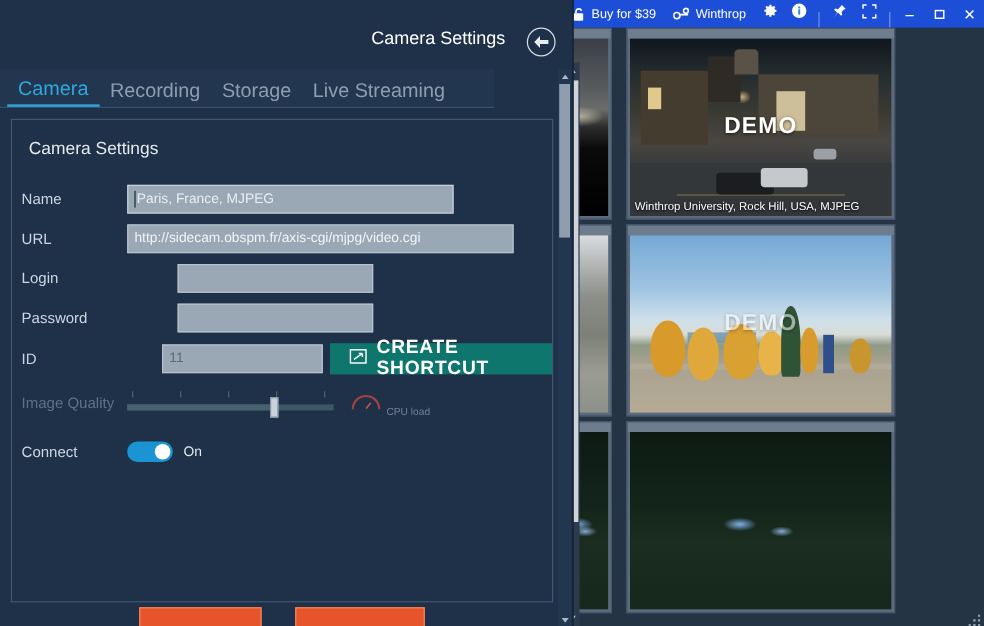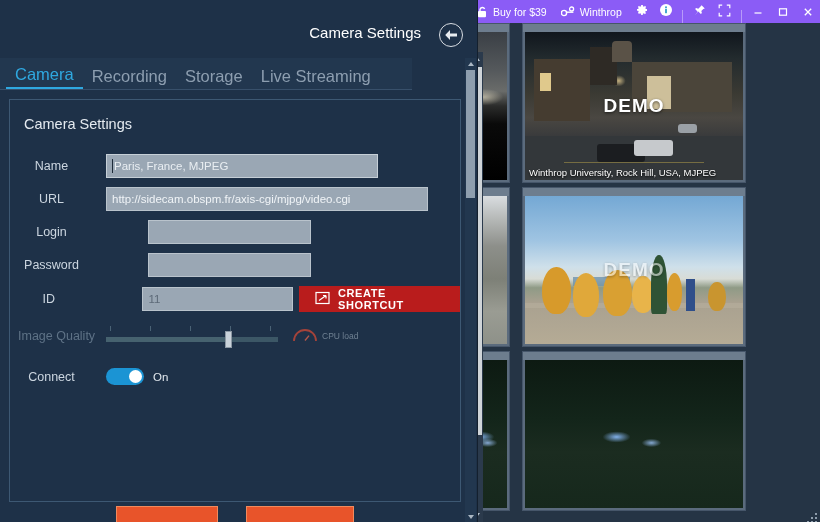--- a/index.html
+++ b/index.html
@@ -11,21 +11,21 @@
   }
   #app { position: relative; width: 820px; height: 522px; }
 
   
   #bg-window {
     position: absolute; left: 470px; top: 0; width: 350px; height: 522px;
     background: #253445;
   }
   #titlebar {
     position: absolute; left: 0; top: 0; width: 350px; height: 23px;
-    background: #8b5cf6; display: flex; align-items: flex-end;
+    background: #1d4ed8; display: flex; align-items: flex-end;
   }
   .tb-item {
     display: flex; align-items: center; gap: 5px;
     height: 23px; padding: 0 7px; color: #ffffff;
     font-size: 10.5px; white-space: nowrap;
   }
   .tb-ico { display: inline-flex; align-items: center; }
   .tb-sep {
     width: 1px; height: 13px; background: rgba(255,255,255,0.38); margin: 0 4px;
   }
@@ -158,57 +158,57 @@
     border: 1px solid #3d5873; background: #1e3148;
   }
   #section-title {
     color: #e4eaf0; font-size: 14.5px; margin: 16px 0 0 14px;
   }
 
   .form-row {
     display: flex; align-items: center; margin-top: 9px; padding-left: 8px;
   }
   .form-label {
-    width: 88px; text-align: center; padding-right: 21px;
+    width: 88px; text-align: left; padding-right: 21px;
     color: #ccd6e0; font-size: 12.5px; white-space: nowrap;
   }
   .form-label.dim { color: #5e7286; }
   .field {
     background: #9aa7b4; border: 1px solid #b9c3cc;
     height: 24px; color: #1c2a38; font-size: 11.5px;
     padding: 0 5px; display: flex; align-items: center;
     font-family: "Liberation Sans", sans-serif;
   }
   .field.w-name { width: 272px; color:#e9eef2; border-color:#c6cfd7;}
   .field.w-url  { width: 322px; color:#f0f4f7; }
   .field.w-sm   { width: 163px; margin-left: 42px; }
   .field.placeholder { color: #5d6a78; }
   .caret { width:1px; height:14px; background:#1c2a38; margin-right:1px; }
 
   #shortcut-btn {
-    margin-left: 6px; height: 26px; background: #b91c1c;
-    color: #fff; font-size: 11px; font-weight: bold; letter-spacing: .6px;
+    margin-left: 6px; height: 26px; background: #0f766e;
+    color: #fff; font-size: 16px; font-weight: bold; letter-spacing: .6px;
     display: flex; align-items: center; gap: 8px; padding: 0 16px;
     cursor: pointer; border: none;
   }
 
   
   .slider-wrap { position: relative; width: 172px; height: 22px; }
   .sl-ticks { position:absolute; left:0; top:0; width:100%; height:7px; }
   .sl-tick { position:absolute; top:0; width:1px; height:5px; background:#4a6275; }
   .sl-track {
     position: absolute; left: 0; top: 11px; width: 100%; height: 5px;
     background: #3c5766;
   }
   .sl-fill { position:absolute; left:0; top:0; height:100%; background:#46626f; }
   .sl-handle {
     position: absolute; top: 5px; width: 7px; height: 17px;
     background: #c9d2da; border: 1px solid #8c98a4; cursor: pointer;
   }
-  #cpu-load { display:flex; align-items:center; gap:4px; margin-left:14px; }
+  #cpu-load { display:flex; align-items:flex-end; gap:4px; margin-left:14px; }
   #cpu-label { color:#6f8092; font-size:8.5px; margin-top:-2px; }
 
   
   #flip-box {
     width: 163px; height: 77px; border: 1px solid #6c7f92;
     padding: 3px; margin-left: 0; position: relative; cursor: pointer;
   }
   #flip-inner { position:relative; width:100%; height:100%; overflow:hidden; }
   #flip-strip {
     position:absolute; left:0; top:0; width:100%; height:7px;

